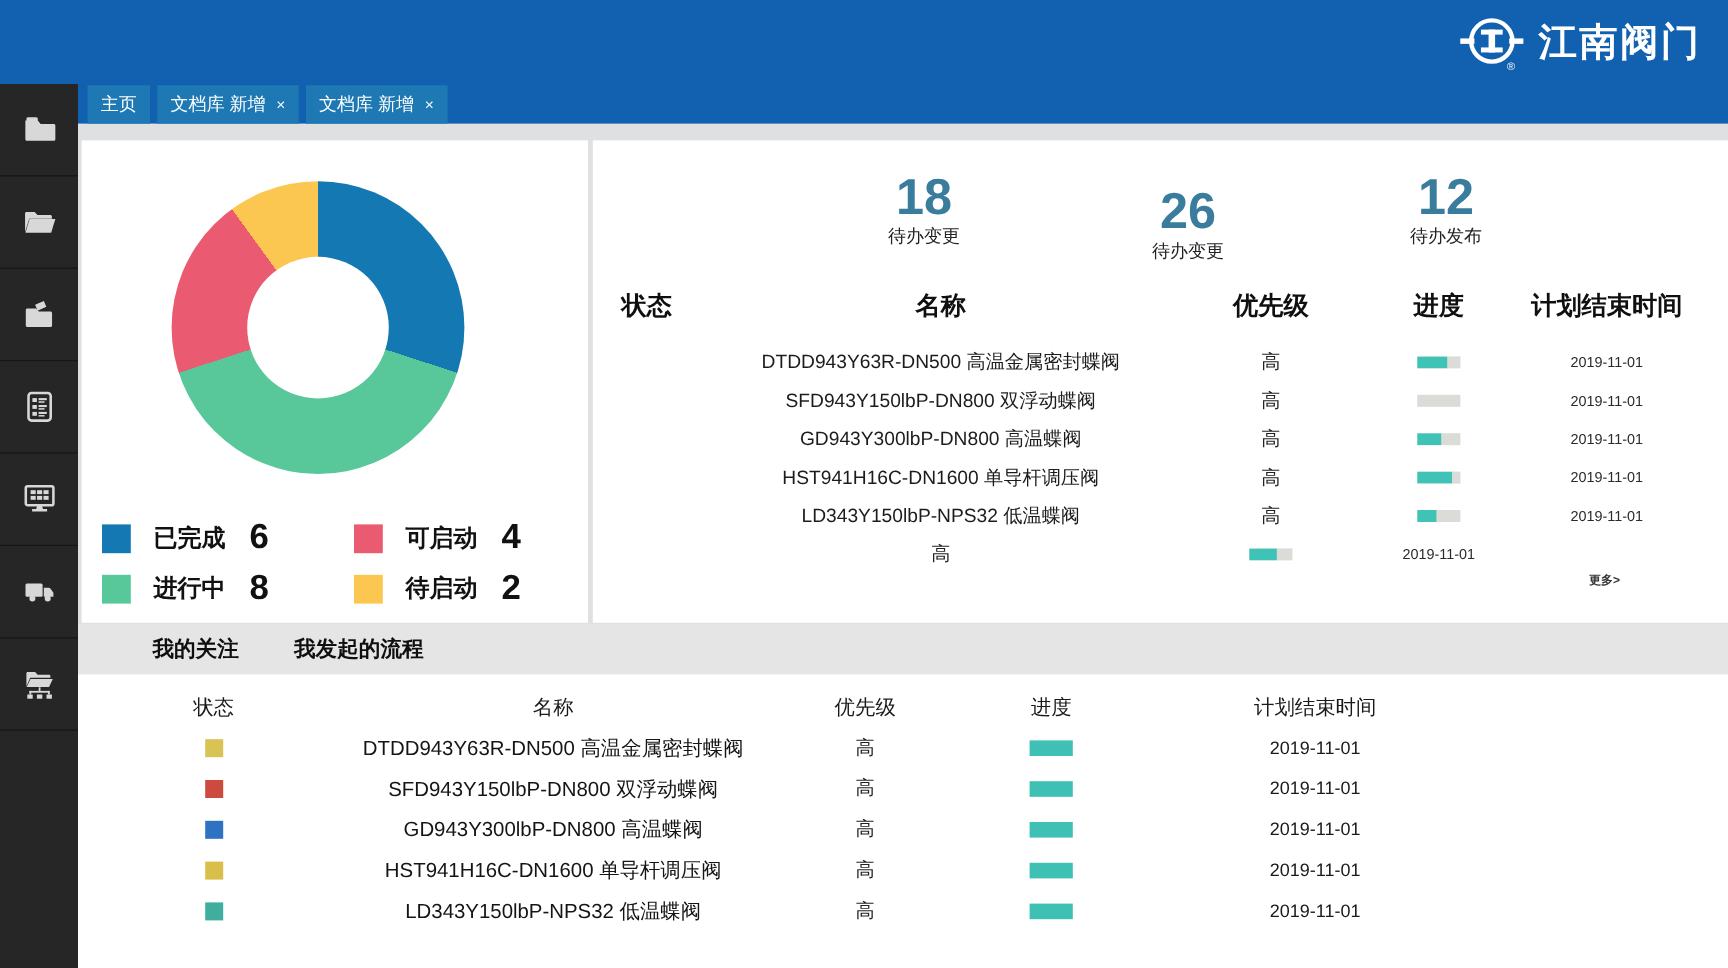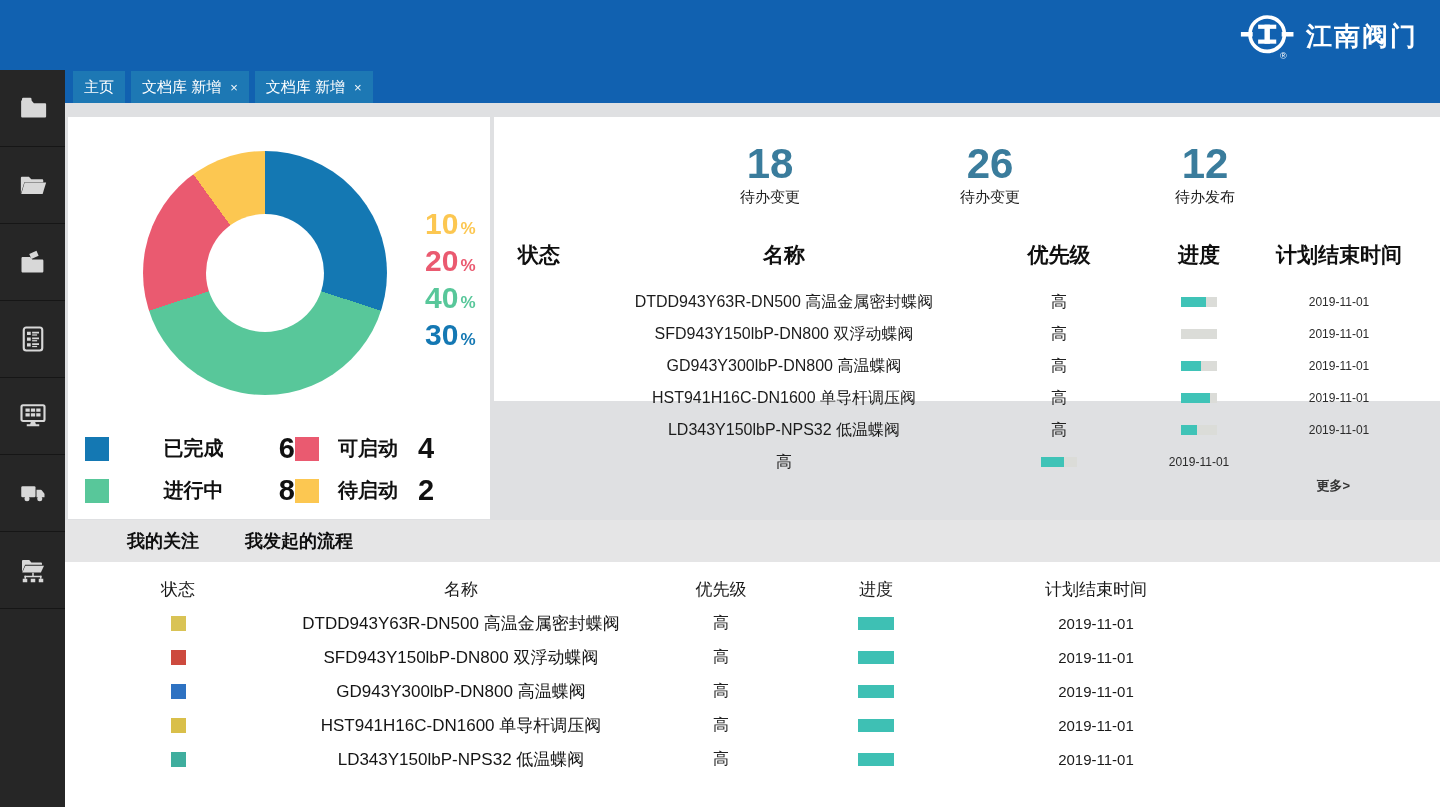--- a/index.html
+++ b/index.html
@@ -7,59 +7,59 @@
     width:1440px;height:807px;position:relative;overflow:hidden;
     background:#dfe0e2;
     font-family:"Liberation Sans","DejaVu Sans",sans-serif;
     -webkit-font-smoothing:antialiased;
   }
   
   .app-header{position:absolute;left:0;top:0;width:1440px;height:103px;background:#1161b0;}
   .app-title{position:absolute;left:0;right:0;top:48px;text-align:center;
     color:#fff;font-size:44px;font-weight:bold;letter-spacing:4px;}
   .logo{position:absolute;right:22px;top:8px;display:flex;align-items:center;gap:8px;}
-  .logo-text{color:#fff;font-size:26px;font-weight:bold;letter-spacing:2px;}
+  .logo-text{color:#fff;font-size:32px;font-weight:bold;letter-spacing:2px;}
   .tab-bar{position:absolute;left:73px;top:71px;height:32px;display:flex;gap:6px;}
   .tab{background:#1d78b4;color:#fff;font-size:15px;display:flex;align-items:center;
     gap:9px;padding:0 11px;cursor:default;}
   .tab-close{font-size:13px;opacity:.95;}
   
   .sidebar{position:absolute;left:0;top:70px;width:65px;height:737px;background:#262626;}
   .side-cell{height:76px;display:flex;align-items:center;justify-content:center;
     border-bottom:1px solid #161616;}
   
   .chart-card{position:absolute;left:68px;top:117px;width:422px;height:402px;background:#fff;}
   .donut{position:absolute;left:75px;top:34px;width:244px;height:244px;border-radius:50%;}
   .donut::after{content:"";position:absolute;inset:63px;background:#fff;border-radius:50%;}
   .pct-labels{position:absolute;left:357px;top:88px;}
   .pct-row{height:37px;line-height:37px;font-size:30px;font-weight:bold;white-space:nowrap;}
   .pct-sym{font-size:17px;font-weight:bold;margin-left:2px;}
   .legend-row{position:absolute;left:17px;display:flex;}
-  .legend-item{display:flex;align-items:center;justify-content:space-between;}
+  .legend-item{display:flex;align-items:center;}
   .legend-item.c0{width:210px;}
   .lg-sq{width:24px;height:24px;margin-right:19px;flex:0 0 auto;}
   .lg-label{font-size:20px;font-weight:bold;color:#111;width:64px;}
   .lg-value{font-size:29px;font-weight:600;color:#111;margin-left:16px;}
   
-  .todo-card{position:absolute;left:494px;top:117px;width:946px;height:284px;background:#fff;}
+  .todo-card{position:absolute;left:494px;top:117px;width:946px;height:402px;background:#fff;}
   .stat{position:absolute;top:24px;width:160px;text-align:center;cursor:pointer;}
   .stat-num{font-size:42px;line-height:46px;font-weight:bold;color:#3a7c9c;}
   .stat-label{font-size:15px;color:#222;margin-top:1px;}
   .t-head,.t-row{display:grid;grid-template-columns:90px 400px 150px 130px 150px;align-items:center;}
   .t-head{position:absolute;left:0;top:124px;width:946px;font-size:21px;font-weight:bold;color:#0f0f0f;}
   .t-head .cell,.t-row .cell{text-align:center;}
   .t-rows{position:absolute;left:0;top:169px;width:946px;}
   .t-row{height:32px;cursor:pointer;}
   .sq{width:13px;height:13px;margin:0 auto;}
   .t-row .name{font-size:16px;color:#1c1c1c;}
   .t-row .pri{font-size:16px;color:#222;}
   .bar{width:36px;height:10px;background:#dbdcd8;margin:0 auto;overflow:hidden;}
   .bar-fill{height:100%;background:#3fc3b7;}
   .t-row .date{font-size:12px;color:#2a2a2a;}
-  .more-link{position:absolute;right:90px;top:360px;font-size:13px;color:#333;font-weight:bold;cursor:pointer;}
+  .more-link{position:absolute;right:90px;top:360px;font-size:10px;color:#333;font-weight:bold;cursor:pointer;}
   
   .bottom{position:absolute;left:65px;top:520px;width:1375px;height:287px;background:#fff;}
   .bottom-bar{height:42px;background:#e5e5e6;display:flex;align-items:center;
     padding-left:62px;gap:46px;}
   .b-tab{font-size:18px;font-weight:bold;color:#0f0f0f;cursor:pointer;}
   .b-head,.b-row{display:grid;grid-template-columns:226px 340px 180px 130px 310px;align-items:center;}
   .b-head{position:absolute;left:0;top:58px;width:1186px;font-size:17px;color:#1a1a1a;}
   .b-head .cell,.b-row .cell{text-align:center;}
   .b-rows{position:absolute;left:0;top:86px;width:1186px;}
   .b-row{height:34px;cursor:pointer;}
@@ -165,26 +165,20 @@
           <rect x="17.6" y="16.6" width="1.2" height="2.4"></rect>
           <rect x="3.8" y="19" width="3.6" height="2.8"></rect>
           <rect x="10.2" y="19" width="3.6" height="2.8"></rect>
           <rect x="16.6" y="19" width="3.6" height="2.8"></rect>
         </svg>
       </div>
     </div>
 
   <div class="chart-card">
     <div class="donut" style="background: conic-gradient(rgb(20, 120, 179) 0deg, rgb(20, 120, 179) 108deg, rgb(88, 199, 154) 108deg, rgb(88, 199, 154) 252deg, rgb(234, 90, 112) 252deg, rgb(234, 90, 112) 324deg, rgb(252, 199, 81) 324deg, rgb(252, 199, 81) 360deg);"></div>
-    <div class="pct-labels">
-        <div class="pct-row" style="color: rgb(252, 199, 81);"><span>10</span><span class="pct-sym">%</span></div>
-        <div class="pct-row" style="color: rgb(234, 90, 112);"><span>20</span><span class="pct-sym">%</span></div>
-        <div class="pct-row" style="color: rgb(88, 199, 154);"><span>40</span><span class="pct-sym">%</span></div>
-        <div class="pct-row" style="color: rgb(20, 120, 179);"><span>30</span><span class="pct-sym">%</span></div>
-      </div>
     <div class="legend">
         <div class="legend-row" style="top: 315px;">
           <div class="legend-item c0">
             <span class="lg-sq" style="background: rgb(20, 120, 179);"></span>
             <span class="lg-label">已完成</span>
             <span class="lg-value">6</span>
           </div>
           <div class="legend-item c1">
             <span class="lg-sq" style="background: rgb(234, 90, 112);"></span>
             <span class="lg-label">可启动</span>
@@ -205,21 +199,21 @@
         </div>
       </div>
   </div>
 
   <div class="todo-card">
     <div class="stats">
         <div class="stat" style="left: 196px;">
           <div class="stat-num">18</div>
           <div class="stat-label">待办变更</div>
         </div>
-        <div class="stat" style="left: 416px;">
+        <div class="stat" style="left: 416px; margin-top: 12px;">
           <div class="stat-num">26</div>
           <div class="stat-label">待办变更</div>
         </div>
         <div class="stat" style="left: 631px;">
           <div class="stat-num">12</div>
           <div class="stat-label">待办发布</div>
         </div>
       </div>
     <div class="t-head">
         <div class="cell">状态</div>

